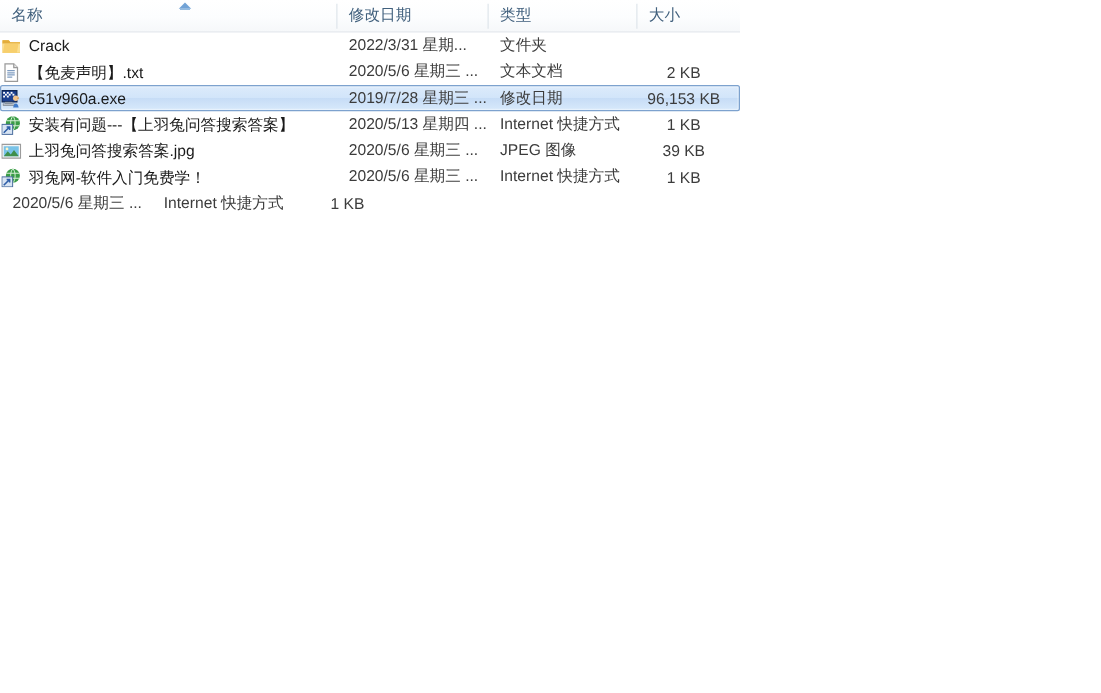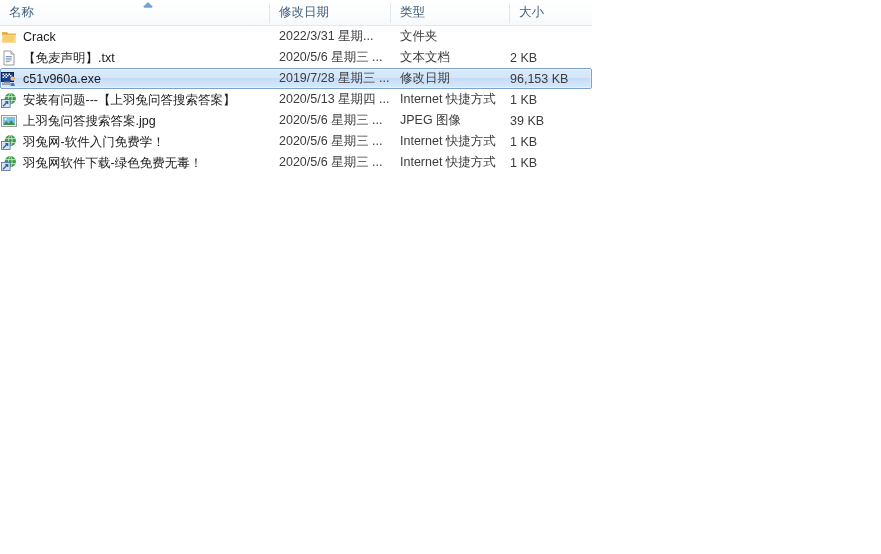--- a/index.html
+++ b/index.html
@@ -137,21 +137,21 @@
     box-sizing: border-box;
     padding-left: 9px;
     white-space: nowrap;
     overflow: hidden;
   }
   .cell-size {
     width: 81px;
     font-size: 12.5px;
     color: #3c3c3c;
     box-sizing: border-box;
-    text-align: left;
+    text-align: center;
     padding-right: 7px;
     white-space: nowrap;
     overflow: hidden;
   }
 
   
   .ico { display: block; width: 16px; height: 16px; }
 </style>
 </head>
 <body>
@@ -297,31 +297,19 @@
           </svg>
         </span>
         <span class="name-text">羽兔网-软件入门免费学！</span>
       </div>
       <div class="cell-date">2020/5/6 星期三 ...</div>
       <div class="cell-type">Internet 快捷方式</div>
       <div class="cell-size">1 KB</div>
     </div>
 
     <div class="row">
-      <div class="cell-name">
-        <span class="icon-wrap">
-          <svg class="ico" viewBox="0 0 16 16">
-            <circle cx="9.3" cy="6.6" r="5.6" fill="#3a9c46"></circle>
-            <path d="M4 4.6h10.6M4 8.6h10.6" stroke="#d8f0d8" stroke-width=".8" fill="none"></path>
-            <path d="M9.3 1c-2.4 2.4-2.4 8.8 0 11.2M9.3 1c2.4 2.4 2.4 8.8 0 11.2" stroke="#d8f0d8" stroke-width=".8" fill="none"></path>
-            <rect x="0.5" y="7.5" width="8.6" height="8" fill="#d8e4f3" stroke="#4a6d9e" stroke-width=".8"></rect>
-            <path d="M2 14.2l4.4-4.4M4.3 9.6h2.4v2.4" stroke="#2f5fa8" stroke-width="1.3" fill="none"></path>
-          </svg>
-        </span>
-        <span class="name-text">羽兔网软件下载-绿色免费无毒！</span>
-      </div>
       <div class="cell-date">2020/5/6 星期三 ...</div>
       <div class="cell-type">Internet 快捷方式</div>
       <div class="cell-size">1 KB</div>
     </div>
 
   </div>
 </div>
 
 </body></html>

